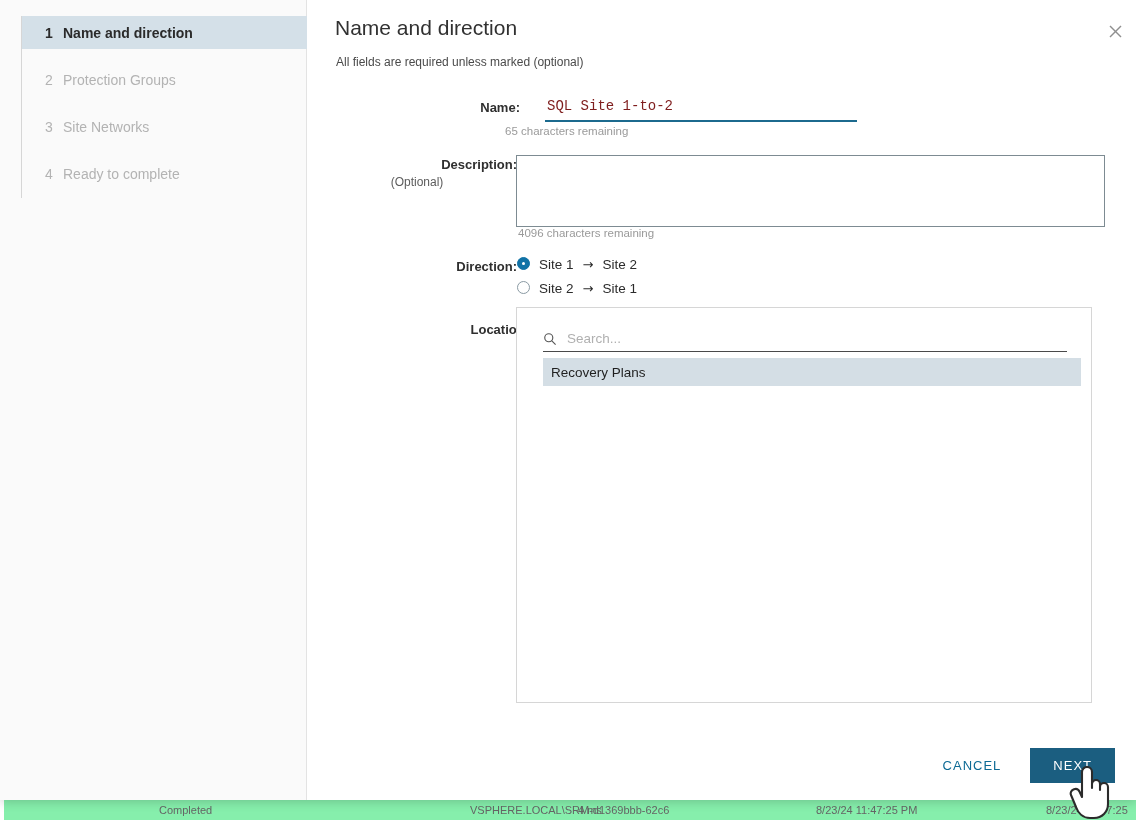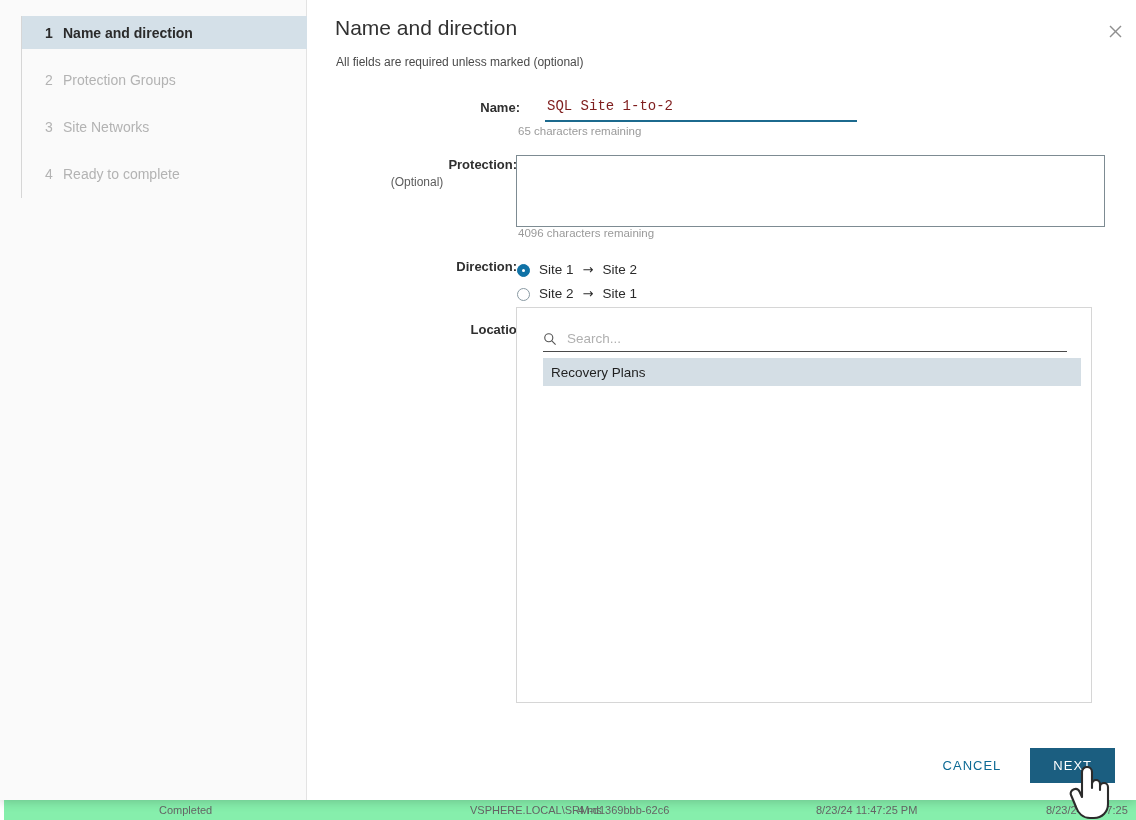--- a/index.html
+++ b/index.html
@@ -171,21 +171,21 @@
     outline: none;
     font-size: 14px;
     color: #7f1d1d;
     font-family: Liberation Mono, monospace;
     padding: 0 2px 2px 2px;
     background: transparent;
     margin-left: 28px;
   }
   #name-hint {
     position: absolute;
-    left: 211px;
+    left: 198px;
     top: 125px;
     font-size: 11.5px;
     color: #9a9a9a;
   }
 
   
   #description-input {
     position: absolute;
     left: 209px;
     top: 155px;
@@ -206,21 +206,21 @@
     top: 227px;
     font-size: 11.5px;
     color: #9a9a9a;
   }
 
   
   .radio-row {
     position: absolute;
     left: 210px;
     display: flex;
-    align-items: flex-end;
+    align-items: flex-start;
     font-size: 13.5px;
     color: #2b2b2b;
     cursor: pointer;
     height: 20px;
   }
   .radio-mark {
     width: 13px;
     height: 13px;
     border-radius: 50%;
     border: 1px solid #8a9aa3;
@@ -397,21 +397,21 @@
       <svg width="13" height="13" viewBox="0 0 13 13" aria-hidden="true">
         <line x1="1" y1="1" x2="12" y2="12" stroke="#8f8f8f" stroke-width="1.4"></line>
         <line x1="12" y1="1" x2="1" y2="12" stroke="#8f8f8f" stroke-width="1.4"></line>
       </svg>
     </div>
 
     <div class="field-label" style="left:13px; top:100px;">Name:</div>
     <input id="name-input" type="text" value="SQL Site 1-to-2" style="">
     <div id="name-hint">65 characters remaining</div>
 
-    <div class="field-label" style="left:10px; top:157px;">Protection:</div>
+    <div class="field-label" style="left:10px; top:157px;">Description:</div>
     <div class="field-sublabel" style="left:10px; top:175px;">(Optional)</div>
     <textarea id="description-input" placeholder="" style=""></textarea>
 
     <div id="description-hint">4096 characters remaining</div>
 
     <div class="field-label" style="left:10px; top:259px;">Direction:</div>
 
     <div class="radio-row checked" style="top:257px;">
       <span class="radio-mark"></span>
       <span>Site 1</span>

